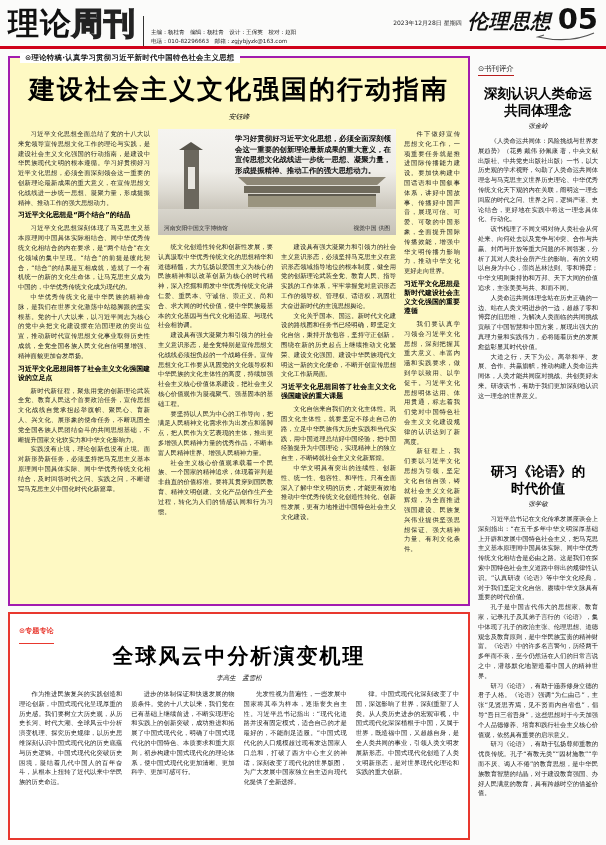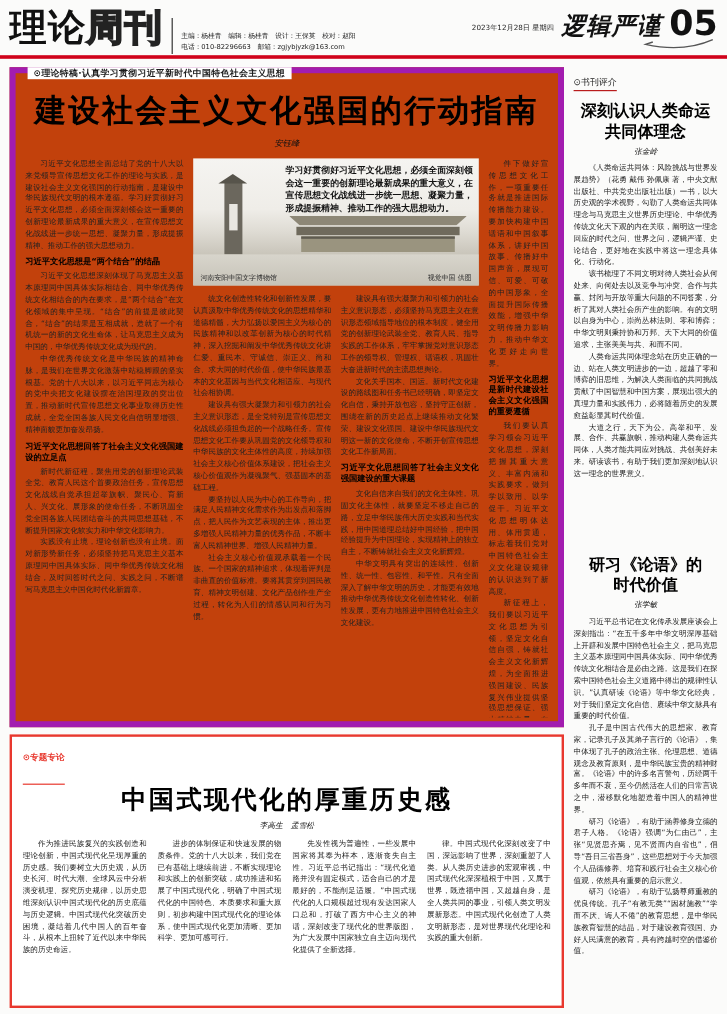--- a/index.html
+++ b/index.html
@@ -25,21 +25,21 @@
   .swoosh{position:absolute;right:2px;bottom:-6px;}
 
   .red-rule{position:absolute;left:0;right:0;top:46px;height:3px;background:var(--accent-red,#d0021b);}
 
   
   .bodytext{font-size:6.3px;line-height:9.8px;text-align:justify;color:#222;overflow:hidden;}
   .bodytext p{text-indent:2em;margin:0;}
   .bodytext p.sub{font-weight:bold;text-indent:0;margin:4px 0 3px 0;font-size:6.9px;line-height:9px;color:#000;}
 
   
-  .feature{position:absolute;left:8px;top:56px;width:462px;height:550px;border:5px solid #a21caf;background:#c2410c;padding:8px 8px 4px 8px;}
+  .feature{position:absolute;left:8px;top:56px;width:462px;height:550px;border:2px solid #a21caf;background:#fef9c3;padding:8px 8px 4px 8px;}
   .feature-label{position:absolute;top:-5px;left:10px;background:#fff;padding:0 5px;font-size:7.4px;font-weight:bold;color:#1a1a1a;letter-spacing:0.3px;}
   .headline{text-align:center;font-size:26px;font-weight:900;letter-spacing:2px;margin-top:6px;color:#000;white-space:nowrap;}
   .byline{text-align:center;font-size:7px;font-style:italic;margin:5px 0 7px 0;color:#111;}
   .feature-cols{display:flex;gap:8px;height:466px;}
   .fcol1{width:132px;}
   .fmid{width:238px;display:flex;flex-direction:column;}
   .fcol4{flex:1;}
 
   
   .photo{position:relative;height:106px;margin-bottom:7px;overflow:hidden;
@@ -60,21 +60,21 @@
   
   .sidebar{position:absolute;left:478px;top:56px;width:120px;height:782px;}
   .side-label{display:inline-block;font-size:7.4px;font-weight:normal;border-bottom:1px solid #b91c1c;padding-bottom:1px;color:#1a1a1a;text-align:center;}
   .side-title{text-align:center;font-size:13.5px;font-weight:900;line-height:17px;margin:9px 0 3px 0;white-space:pre-line;color:#000;}
   .side-author{text-align:center;font-size:6.5px;font-style:italic;margin-bottom:5px;color:#111;}
   .side-body1{height:296px;}
   .side-body2{height:318px;}
 
   
   .special{position:absolute;left:8px;top:612px;width:462px;height:228px;border:2px solid var(--box-red,#e8382e);background:#fff;padding:4px 9px 4px 9px;}
-  .special-label{display:inline-block;font-size:7.2px;font-weight:bold;color:var(--box-red,#e8382e);border-bottom:1px solid var(--box-red,#e8382e);padding-bottom:17px;}
+  .special-label{display:inline-block;font-size:7.2px;font-weight:bold;color:var(--box-red,#e8382e);border-bottom:1px solid var(--box-red,#e8382e);padding-bottom:7px;}
   .special-title{text-align:center;font-size:21px;font-weight:900;letter-spacing:2px;margin-top:-2px;color:#000;white-space:nowrap;}
   .special-authors{text-align:center;font-size:6.5px;font-style:italic;margin:4px 0 6px 0;color:#111;}
   .special-cols{display:flex;gap:9px;height:154px;}
   .special-cols .c{flex:1;}
 </style>
 </head>
 <body>
 
 <div class="masthead">
   <div class="mast-left">
@@ -82,21 +82,21 @@
       <span class="solid">理论</span><span class="hollow">周刊</span>
     </div>
     <div class="mast-div"></div>
     <div class="credits">
       <div>主编：杨桂青　编辑：杨桂青　设计：王保英　校对：赵阳</div>
       <div>电话：010-82296663　邮箱：zgjybjyzk@163.com</div>
     </div>
   </div>
   <div class="mast-right">
     <div class="dateline">2023年12月28日 星期四</div>
-    <div class="brand">逻辑严谨</div>
+    <div class="brand">伦理思想</div>
     <div class="pageno">05</div>
     <svg class="swoosh" width="60" height="10" viewBox="0 0 60 10">
         <path d="M58 1 C 40 9, 20 9, 2 5 L 8 3" fill="none" stroke="#555" stroke-width="1.2"></path>
       </svg>
   </div>
 </div>
 <div class="red-rule"></div>
 
 <div class="feature">
   <div class="feature-label">⊙理论特稿·认真学习贯彻习近平新时代中国特色社会主义思想</div>
@@ -175,21 +175,21 @@
         <p>习近平总书记在文化传承发展座谈会上深刻指出：“在五千多年中华文明深厚基础上开辟和发展中国特色社会主义，把马克思主义基本原理同中国具体实际、同中华优秀传统文化相结合是必由之路。这是我们在探索中国特色社会主义道路中得出的规律性认识。”认真研读《论语》等中华文化经典，对于我们坚定文化自信、赓续中华文脉具有重要的时代价值。</p>
         <p>孔子是中国古代伟大的思想家、教育家，记录孔子及其弟子言行的《论语》，集中体现了孔子的政治主张、伦理思想、道德观念及教育原则，是中华民族宝贵的精神财富。《论语》中的许多名言警句，历经两千多年而不衰，至今仍然活在人们的日常言说之中，潜移默化地塑造着中国人的精神世界。</p>
         <p>研习《论语》，有助于涵养修身立德的君子人格。《论语》强调“为仁由己”，主张“见贤思齐焉，见不贤而内自省也”，倡导“吾日三省吾身”，这些思想对于今天加强个人品德修养、培育和践行社会主义核心价值观，依然具有重要的启示意义。</p>
         <p>研习《论语》，有助于弘扬尊师重教的优良传统。孔子“有教无类”“因材施教”“学而不厌、诲人不倦”的教育思想，是中华民族教育智慧的结晶，对于建设教育强国、办好人民满意的教育，具有跨越时空的借鉴价值。</p>
       </div>
   </div>
 </div>
 
 <div class="special">
   <div class="special-label">⊙专题专论</div>
-  <div class="special-title">中国式现代化的厚重历史感</div>
+  <div class="special-title">全球风云中分析演变机理</div>
   <div class="special-authors">李高生　孟雪松</div>
   <div class="special-cols">
     <div class="c bodytext">
         <p>作为推进民族复兴的实践创造和理论创新，中国式现代化呈现厚重的历史感。我们要树立大历史观，从历史长河、时代大潮、全球风云中分析演变机理、探究历史规律，以历史思维深刻认识中国式现代化的历史底蕴与历史逻辑。中国式现代化突破历史困境，凝结着几代中国人的百年奋斗，从根本上扭转了近代以来中华民族的历史命运。</p>
       </div>
     <div class="c bodytext">
         <p>进步的体制保证和快速发展的物质条件。党的十八大以来，我们党在已有基础上继续前进，不断实现理论和实践上的创新突破，成功推进和拓展了中国式现代化，明确了中国式现代化的中国特色、本质要求和重大原则，初步构建中国式现代化的理论体系，使中国式现代化更加清晰、更加科学、更加可感可行。</p>
       </div>
     <div class="c bodytext">
         <p>先发性视为普遍性，一些发展中国家将其奉为样本，逐渐丧失自主性。习近平总书记指出：“现代化道路并没有固定模式，适合自己的才是最好的，不能削足适履。”中国式现代化的人口规模超过现有发达国家人口总和，打破了西方中心主义的神话，深刻改变了现代化的世界版图，为广大发展中国家独立自主迈向现代化提供了全新选择。</p>

